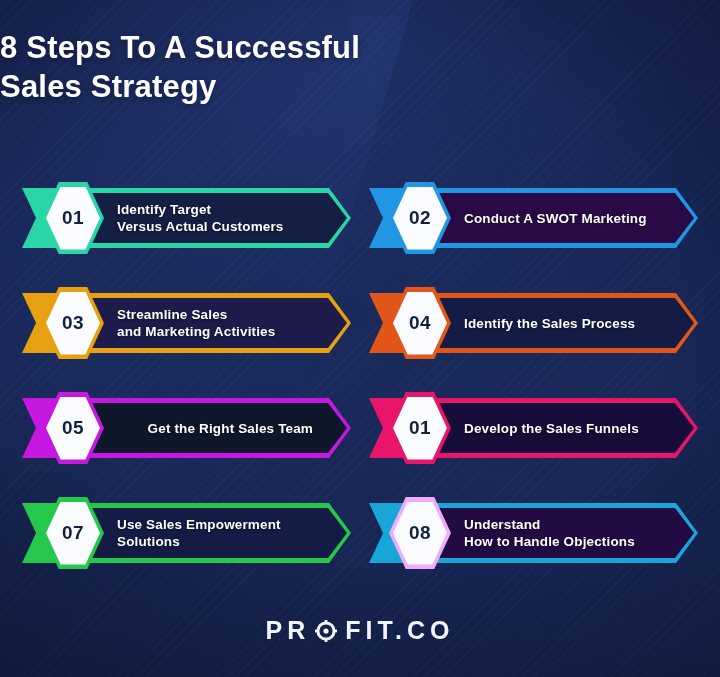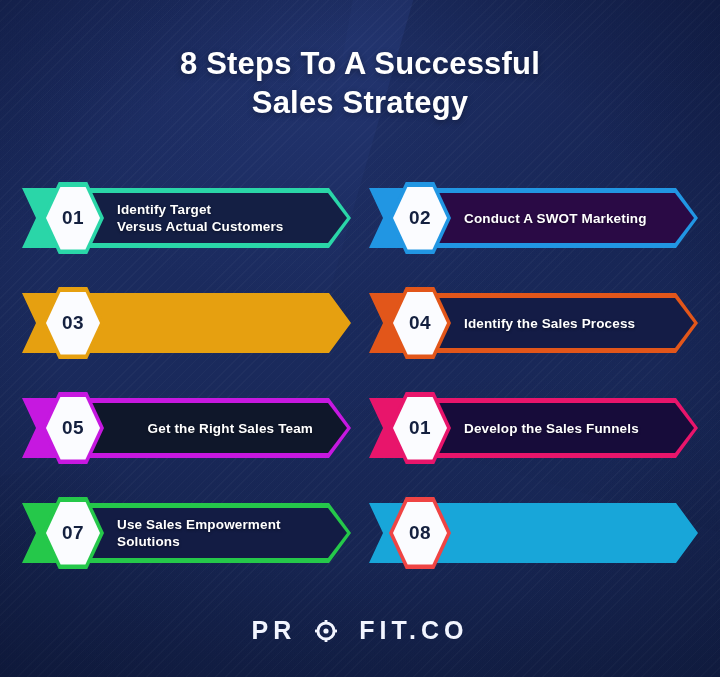--- a/index.html
+++ b/index.html
@@ -57,22 +57,22 @@
     transform:rotate(10deg);
   }
   .bg-vignette {
     position:absolute; inset:0;
     background:radial-gradient(ellipse 95% 85% at 50% 45%, rgba(0,0,0,0) 45%, rgba(4,9,28,0.45) 100%);
   }
 
   
   .title-block {
     position:absolute;
-    top:44px; left:0; right:0;
-    text-align:center;
+    top:28px; left:0; right:0;
+    text-align:left;
     z-index:5;
   }
   .title-line {
     display:block;
     color:#ffffff;
     font-size:31px;
     font-weight:bold;
     letter-spacing:0.2px;
     line-height:39px;
     text-shadow:0 2px 6px rgba(0,0,0,0.35);
@@ -163,21 +163,21 @@
     letter-spacing:0.5px;
   }
 
   
   .logo {
     position:absolute;
     left:0; right:0; bottom:34px;
     display:flex;
     align-items:center;
     justify-content:center;
-    gap:18px;
+    gap:4px;
     z-index:5;
   }
   .logo-text {
     color:#f2f5ff;
     font-size:25px;
     font-weight:bold;
     letter-spacing:5px;
     line-height:1;
   }
   .logo-mark {
@@ -222,20 +222,24 @@
         <div class="step-inner" style="background: rgb(42, 10, 69);">
           <span class="step-label">Conduct A SWOT Marketing</span>
         </div>
         <div class="step-hex" style="background: rgb(33, 150, 227);">
           <div class="step-hex-inner"></div>
           <span class="step-num">02</span>
         </div>
       </div>
       <div class="step">
         <div class="step-bar" style="background: rgb(230, 160, 16);"></div>
+        <div class="step-inner" style="background: rgb(28, 27, 74);">
+          <span class="step-label">Streamline Sales
+and Marketing Activities</span>
+        </div>
         <div class="step-hex" style="background: rgb(230, 160, 16);">
           <div class="step-hex-inner"></div>
           <span class="step-num">03</span>
         </div>
       </div>
       <div class="step">
         <div class="step-bar" style="background: rgb(226, 86, 26);"></div>
         <div class="step-inner" style="background: rgb(20, 28, 70);">
           <span class="step-label">Identify the Sales Process</span>
         </div>
@@ -270,21 +274,25 @@
           <span class="step-label">Use Sales Empowerment
 Solutions</span>
         </div>
         <div class="step-hex" style="background: rgb(37, 200, 74);">
           <div class="step-hex-inner"></div>
           <span class="step-num">07</span>
         </div>
       </div>
       <div class="step">
         <div class="step-bar" style="background: rgb(24, 166, 217);"></div>
-        <div class="step-hex" style="background: #ef4444;">
+        <div class="step-inner" style="background: rgb(34, 10, 66);">
+          <span class="step-label">Understand
+How to Handle Objections</span>
+        </div>
+        <div class="step-hex" style="background: #f0abfc;">
           <div class="step-hex-inner"></div>
           <span class="step-num">08</span>
         </div>
       </div>
     </div>
 
   <div class="logo">
     <span class="logo-text">PR</span>
     <span class="logo-mark">
       <svg width="22" height="22" viewBox="0 0 22 22" aria-hidden="true">

